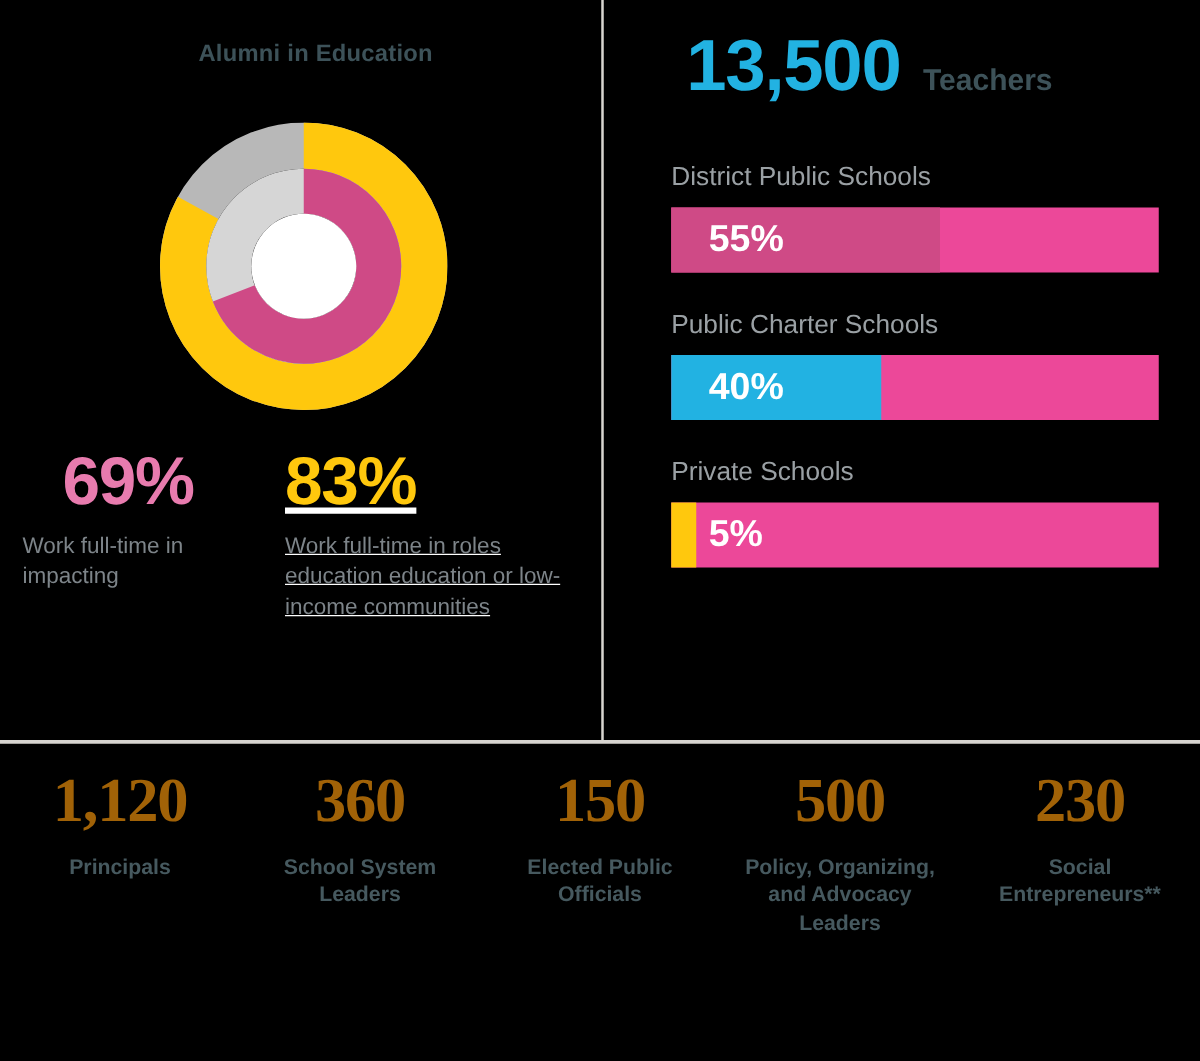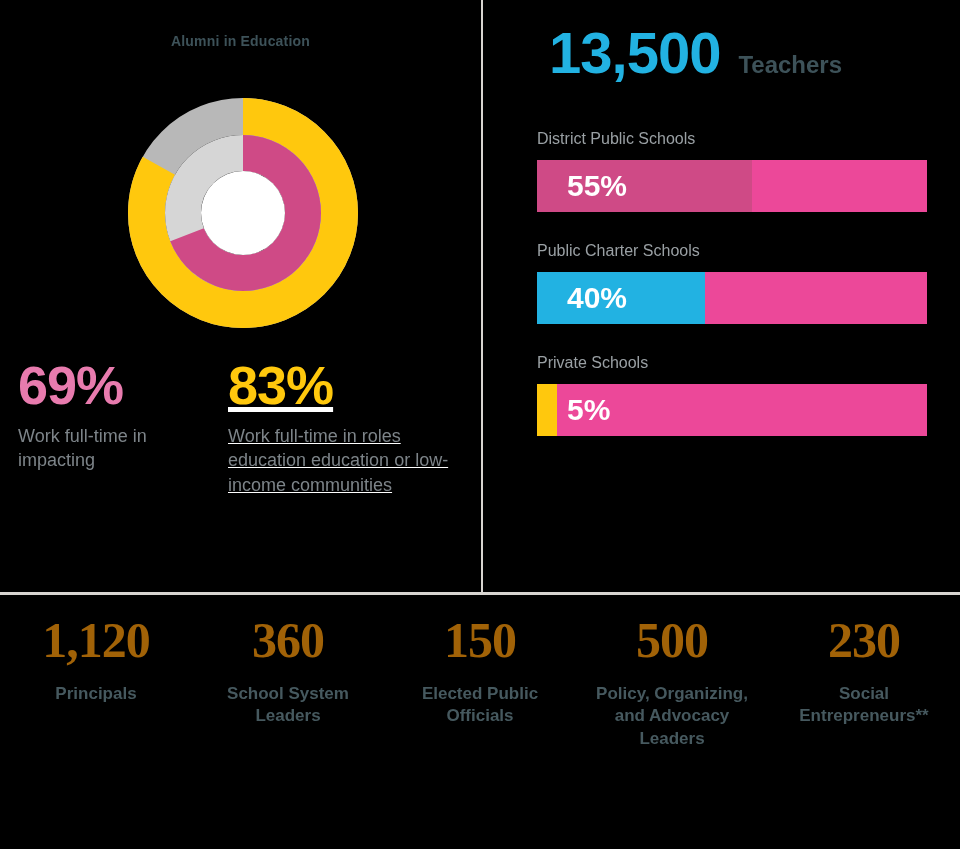--- a/index.html
+++ b/index.html
@@ -14,55 +14,55 @@
     background:#d8d5d0;
   }
   .divider-h {
     position:absolute; left:0; top:592px; width:960px; height:3px;
     background:#d8d5d0;
   }
 
   
   .left-panel { position:absolute; left:0; top:0; width:481px; height:592px; }
   .panel-title {
-    position:absolute; top:33px; left:0; width:481px; text-align:center;
-    font-size:14px; font-weight:bold; color:#3d5259; letter-spacing:.2px;
+    position:absolute; top:33px; left:12px; width:481px; text-align:center;
+    font-size:19px; font-weight:bold; color:#3d5259; letter-spacing:.2px;
   }
   .donut-wrap { position:absolute; left:128px; top:98px; width:230px; height:230px; }
   .donut-wrap svg { display:block; }
 
   .stats-row { position:absolute; top:358px; left:0; width:481px; }
   .stat-block { position:absolute; top:0; }
   .stat-block.b1 { left:18px; width:200px; }
   .stat-block.b2 { left:228px; width:245px;text-decoration:underline; }
   .stat-num {
     font-size:54px; font-weight:bold; line-height:1.0; letter-spacing:-1px;
   }
-  .stat-num.pink { color:#e87bae; }
+  .stat-num.pink { color:#e87bae;margin-left:32px; }
   .stat-num.yellow { color:#ffc80d; }
   .stat-desc {
     margin-top:12px; font-size:18px; line-height:1.36; color:#7d8489;
   }
 
   
   .right-panel { position:absolute; left:483px; top:0; width:571px; height:592px; }
   .big-stat { position:absolute; top:24px; left:0; width:477px; }
   .big-num {
     display:inline-block; font-size:58px; font-weight:bold; color:#22b2e2;
     letter-spacing:-1px; line-height:1;
     margin-left:66px; vertical-align:baseline;
   }
   .big-label {
     display:inline-block; font-size:24px; font-weight:bold; color:#3d5259;
     margin-left:18px; vertical-align:baseline;
   }
 
   .bars { position:absolute; top:130px; left:54px; width:400px; }
   .bar-group { margin-bottom:30px; }
-  .bar-label { font-size:16px; color:#9aa0a4; margin-bottom:12px; }
+  .bar-label { font-size:21px; color:#9aa0a4; margin-bottom:12px; }
   .bar-track {
     position:relative; width:390px; height:52px; background:#ec4899;
   }
   .bar-fill { position:absolute; left:0; top:0; height:52px; }
   .bar-fill.pink { background:#cf4a86; }
   .bar-fill.cyan { background:#22b2e2; }
   .bar-fill.yellow { background:#ffc80d; }
   .bar-value {
     position:absolute; left:30px; top:0; height:52px; line-height:52px;
     font-size:30px; font-weight:bold; color:#fff; white-space:nowrap;

